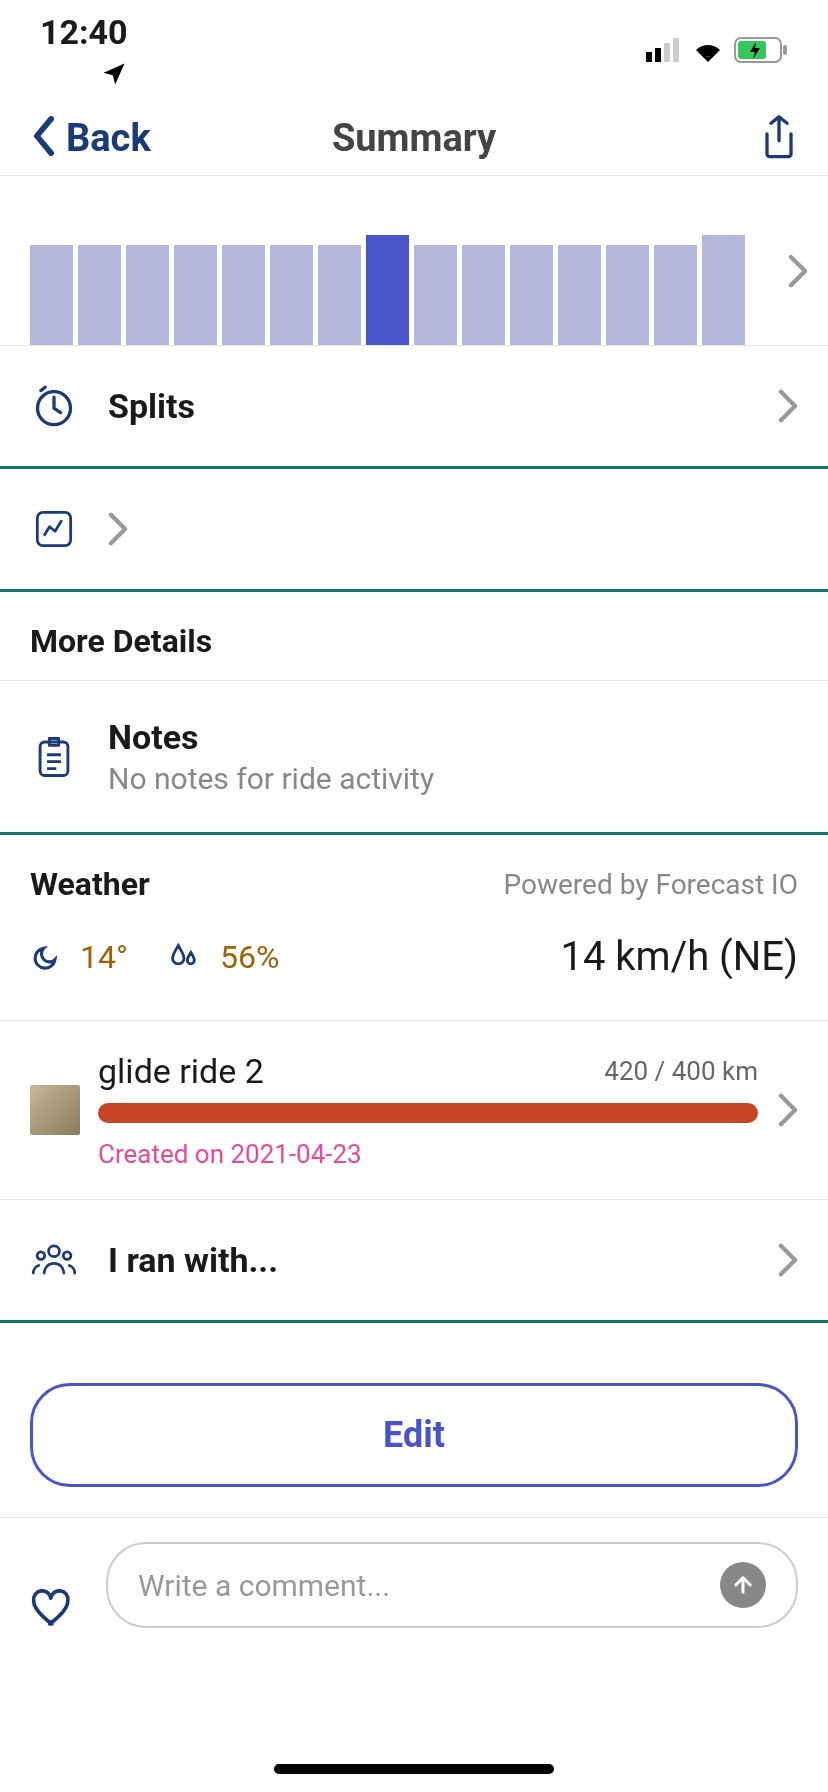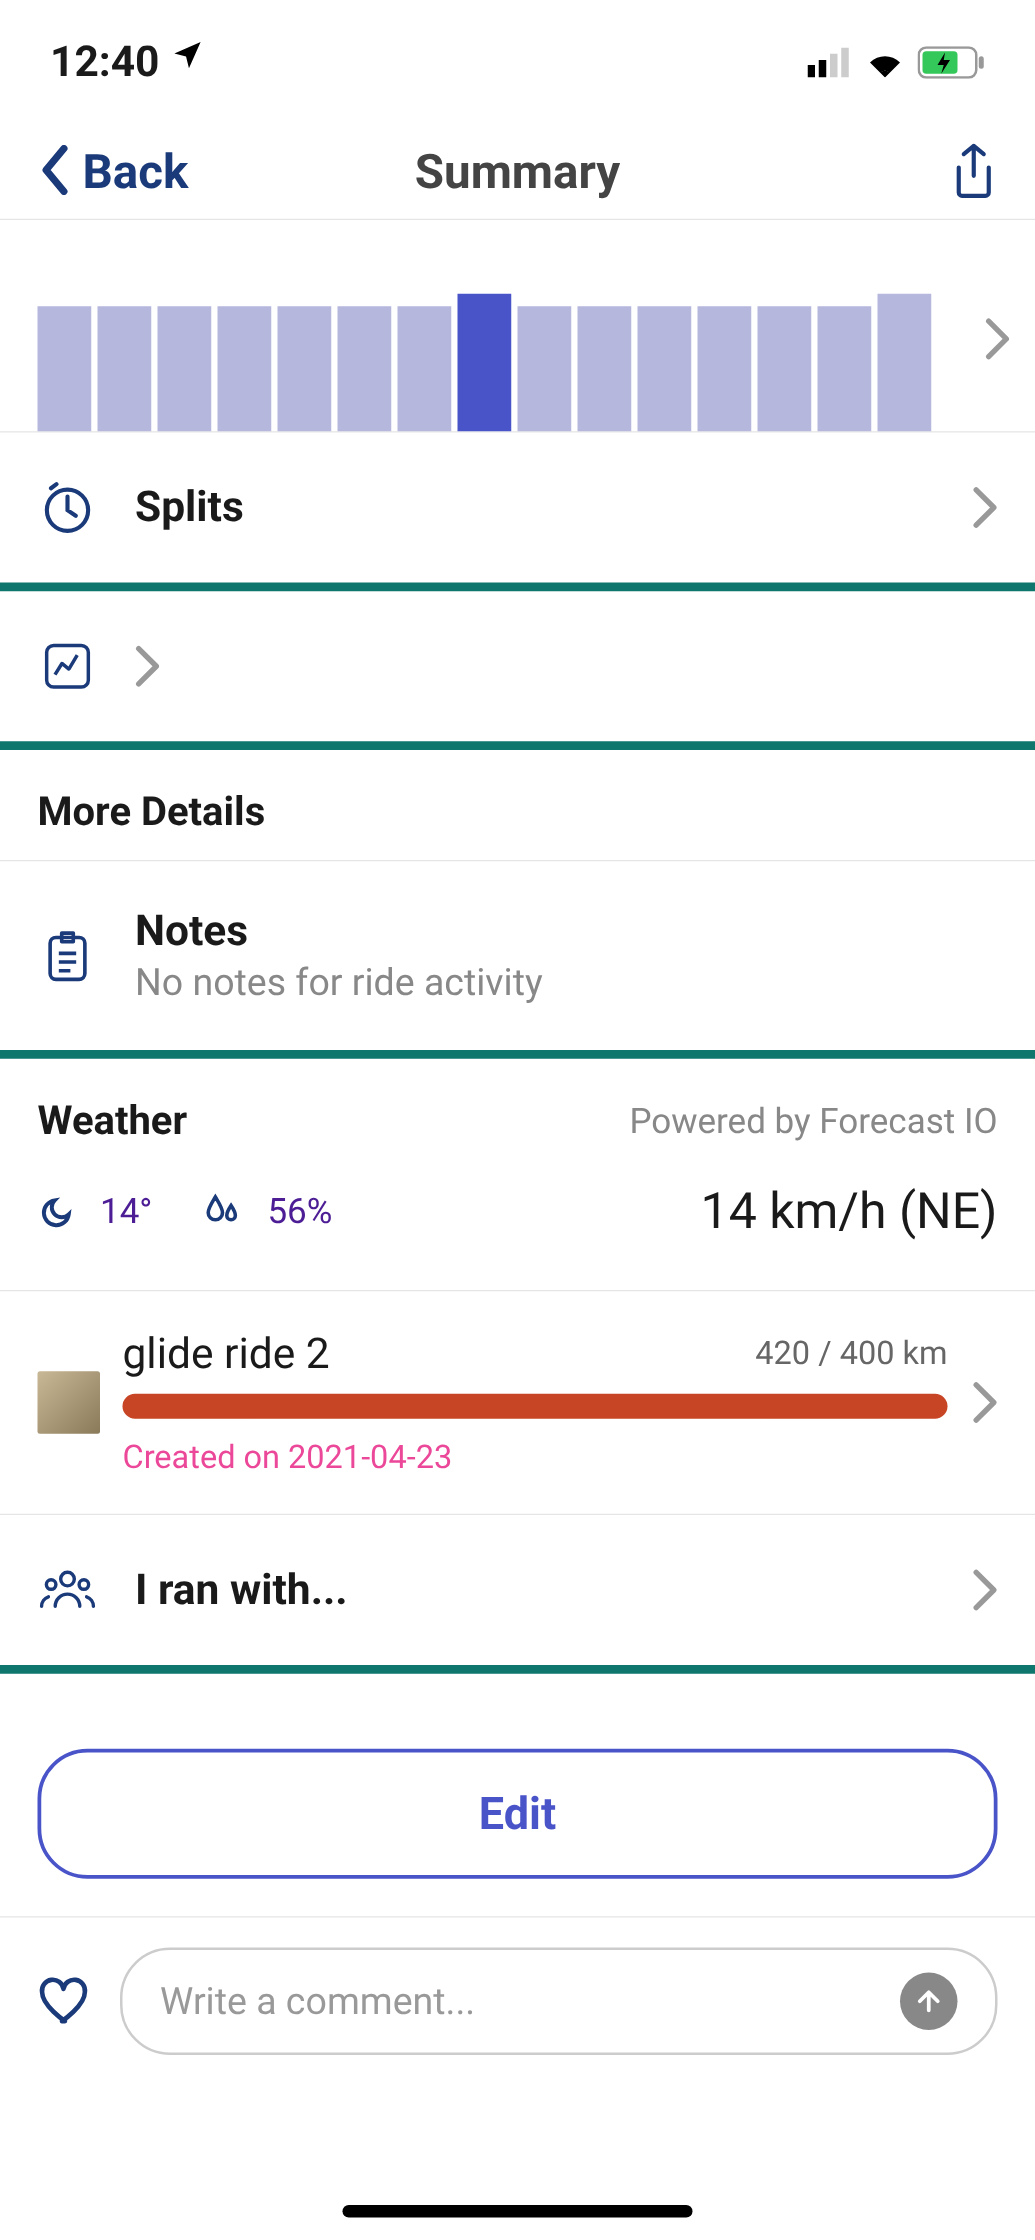--- a/index.html
+++ b/index.html
@@ -1,60 +1,60 @@
 <!DOCTYPE html>
 <html><head>
   <meta charset="utf-8">
   <style>
     * { margin: 0; padding: 0; box-sizing: border-box; font-family: -apple-system, BlinkMacSystemFont, "Segoe UI", Roboto, sans-serif; }
     body { width: 828px; height: 1792px; background: #fff; color: #1a1a1a; position: relative; }
     
     .status-bar { height: 100px; display: flex; align-items: center; justify-content: space-between; padding: 0 40px; }
-    .status-time { font-size: 34px; font-weight: 700; display: flex; align-items: flex-start; gap: 8px; }
+    .status-time { font-size: 34px; font-weight: 700; display: flex; align-items: flex-end; gap: 8px; flex-direction: column; }
     .status-icons { display: flex; align-items: center; gap: 10px; }
     
     .nav-bar { height: 76px; display: flex; align-items: center; justify-content: space-between; padding: 0 30px; border-bottom: 1px solid #e5e5e5; }
     .nav-back { display: flex; color: #1a3a7a; font-size: 38px; font-weight: 700; }
     .nav-title { font-size: 38px; font-weight: 700; color: #444; position: absolute; left: 50%; transform: translateX(-50%); }
     .nav-share { color: #1a3a7a; }
     
     .chart-row { height: 160px; display: flex; align-items: flex-end; padding: 20px 30px 0; gap: 4px; position: relative; border-bottom: 1px solid #e5e5e5; margin-top: 10px; }
     .chart-bars { display: flex; align-items: flex-end; gap: 5px; flex: 1; height: 110px; }
     .bar { background: #b5b7dd; width: 43px; }
     .bar.active { background: #4a54c9; }
     .chart-chevron { position: absolute; right: 20px; top: 50%; transform: translateY(-35%); color: #999; }
     
-    .list-row { display: flex; align-items: center; padding: 36px 30px; border-bottom: 7px solid #0f766e; position: relative; }
+    .list-row { display: flex; align-items: center; padding: 36px 30px; border-bottom: 3px solid #0f766e; position: relative; }
     .row-icon { width: 48px; height: 48px; margin-right: 30px; color: #1a3a7a; display: flex; align-items: center; justify-content: center; }
     .row-content { flex: 1; }
     .row-title { font-size: 34px; font-weight: 700; color: #1a1a1a; }
     .row-subtitle { font-size: 30px; color: #888; margin-top: 4px; }
     .row-chevron { color: #999; }
     
     .section-header { padding: 30px 30px 20px; font-size: 32px; font-weight: 700; color: #1a1a1a; }
     
     .weather-header { display: flex; justify-content: space-between; align-items: center; padding: 30px 30px 20px; }
     .weather-title { font-size: 32px; font-weight: 700; }
     .weather-powered { font-size: 28px; color: #888; }
     .weather-data { display: flex; align-items: center; padding: 10px 30px 40px; border-bottom: 1px solid #e5e5e5; gap: 40px; }
-    .weather-item { display: flex; align-items: center; gap: 20px; font-size: 28px; color: #4c1d95; }
+    .weather-item { display: flex; align-items: center; gap: 20px; font-size: 32px; color: #a16207; }
     .weather-wind { margin-left: auto; font-size: 40px; }
     
     .gear-row { display: flex; align-items: center; padding: 30px; border-bottom: 1px solid #e5e5e5; position: relative; }
     .gear-img { width: 50px; height: 50px; background: linear-gradient(135deg, #c9b896, #8a7a5a); border-radius: 2px; margin-right: 18px; }
     .gear-content { flex: 1; }
     .gear-top { display: flex; justify-content: space-between; align-items: center; }
     .gear-name { font-size: 34px; font-weight: 400; }
     .gear-distance { font-size: 26px; color: #666; }
     .gear-bar { height: 20px; background: #c74424; border-radius: 10px; margin-top: 12px; width: 100%; }
     .gear-created { font-size: 26px; color: #ec4899; margin-top: 16px; }
     
     .edit-button { margin: 60px 30px 30px; border: 3px solid #4a54c9; border-radius: 40px; padding: 28px; text-align: center; color: #4a54c9; font-size: 36px; font-weight: 700; }
     
-    .comment-bar { display: flex; align-items: center; padding: 24px 30px; border-top: 1px solid #e5e5e5; gap: 22px; }
+    .comment-bar { display: flex; align-items: flex-end; padding: 24px 30px; border-top: 1px solid #e5e5e5; gap: 32px; }
     .heart-icon { color: #1a3a7a; }
     .comment-input { flex: 1; border: 2px solid #ccc; border-radius: 40px; padding: 18px 30px; display: flex; align-items: center; justify-content: space-between; }
     .comment-placeholder { color: #999; font-size: 30px; }
     .send-btn { width: 46px; height: 46px; background: #888; border-radius: 50%; display: flex; align-items: center; justify-content: center; color: #fff; }
     
     .home-indicator { position: absolute; bottom: 18px; left: 50%; transform: translateX(-50%); width: 280px; height: 10px; background: #000; border-radius: 10px; }
     
     svg { display: block; }
   </style>
 </head>

